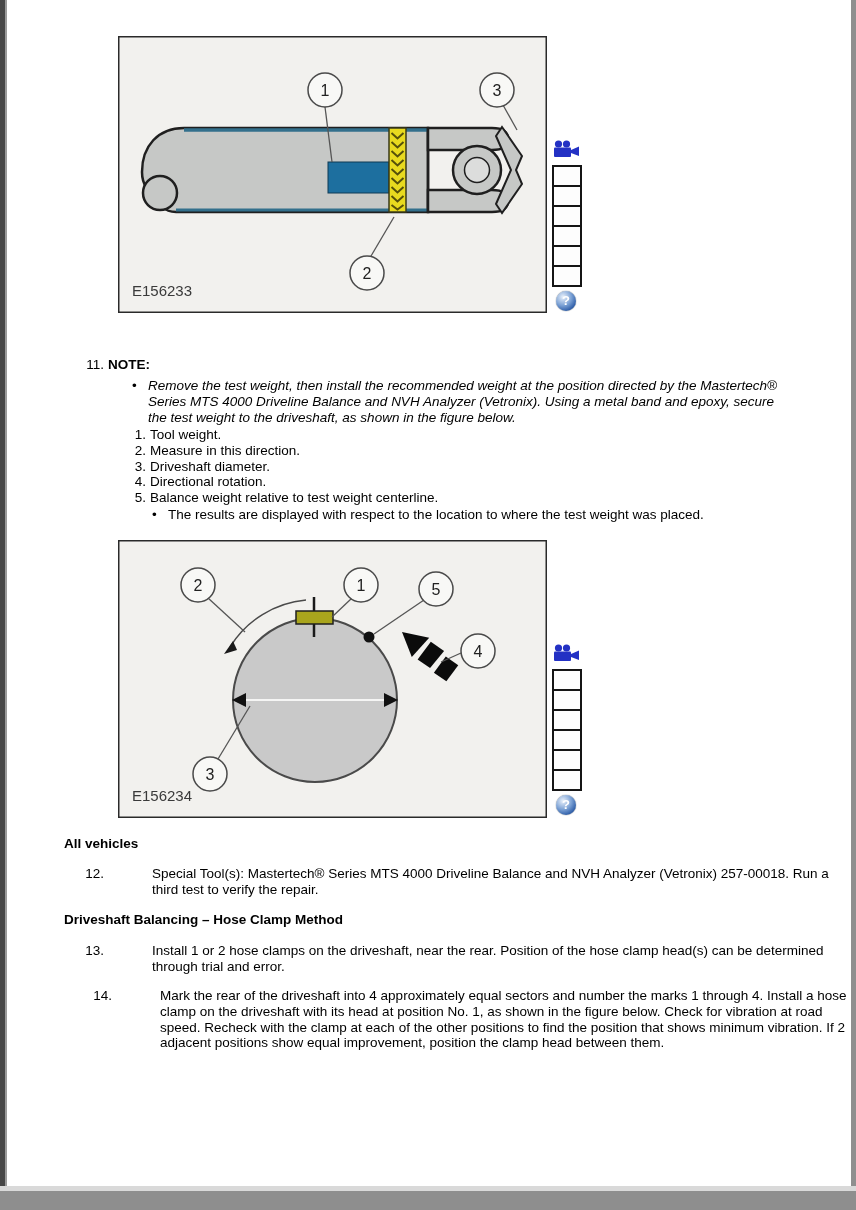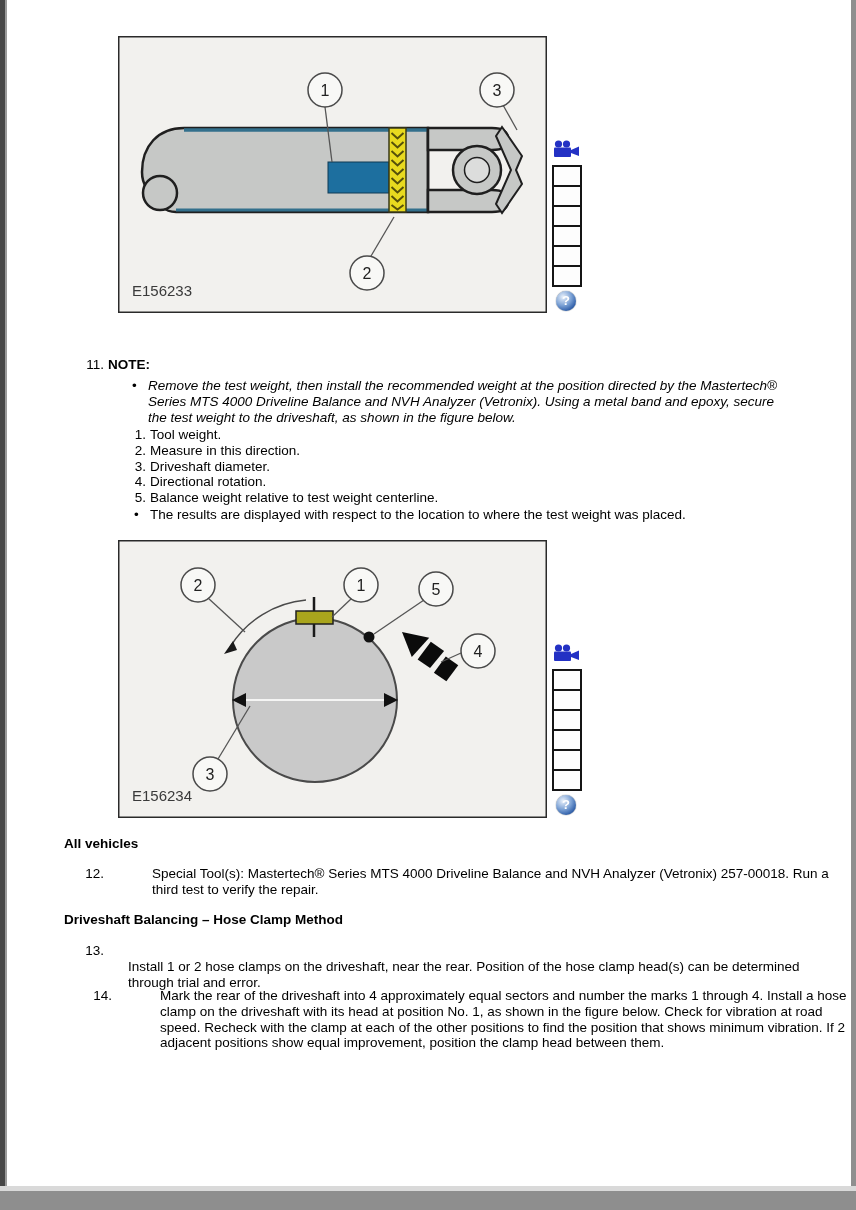--- a/index.html
+++ b/index.html
@@ -154,21 +154,21 @@
   <div class="legend-row">
     <span class="legend-num">4.</span>
     <span>Directional rotation.</span>
   </div>
   <div class="legend-row">
     <span class="legend-num">5.</span>
     <span>Balance weight relative to test weight centerline.</span>
   </div>
 </div>
 
-<div class="txt bullet-row" style="left:134px;top:507px;justify-content:flex-end;">
+<div class="txt bullet-row" style="left:152px;top:507px;justify-content:flex-end;">
   <span class="bullet-glyph"></span>
   <span class="bullet-text">The results are displayed with respect to the location to where the test weight was placed.</span>
 </div>
 
 <div class="figure-box" style="top:540px;height:278px;">
   <svg width="429" height="278" viewBox="0 0 429 278">
     <rect x="0.75" y="0.75" width="427.5" height="276.5" fill="#f2f1ee" stroke="#2a2a2a" stroke-width="1.5"></rect>
 
     <circle cx="197" cy="160" r="82" fill="#c9c9c9" stroke="#4a4a4a" stroke-width="2"></circle>
 
@@ -248,21 +248,21 @@
 
 <div class="txt bold" style="left:64px;top:836px;">All vehicles</div>
 
 <div class="txt step-row" style="left:84px;top:866px;">
   <span class="step-num">12.</span>
   <span class="step-text">Special Tool(s): Mastertech® Series MTS 4000 Driveline Balance and NVH Analyzer (Vetronix) 257-00018. Run a third test to verify the repair.</span>
 </div>
 
 <div class="txt bold" style="left:64px;top:912px;text-align:center;">Driveshaft Balancing – Hose Clamp Method</div>
 
-<div class="txt step-row" style="left:84px;top:943px;flex-direction:column;">
+<div class="txt step-row" style="left:84px;top:943px;">
   <span class="step-num">13.</span>
   <span class="step-text">Install 1 or 2 hose clamps on the driveshaft, near the rear. Position of the hose clamp head(s) can be determined through trial and error.</span>
 </div>
 
 <div class="txt step-row" style="left:92px;top:988px;">
   <span class="step-num">14.</span>
   <span class="step-text">Mark the rear of the driveshaft into 4 approximately equal sectors and number the marks 1 through 4. Install a hose clamp on the driveshaft with its head at position No. 1, as shown in the figure below. Check for vibration at road speed. Recheck with the clamp at each of the other positions to find the position that shows minimum vibration. If 2 adjacent positions show equal improvement, position the clamp head between them.</span>
 </div>
 
 <div class="edge edge-left-dark"></div>

